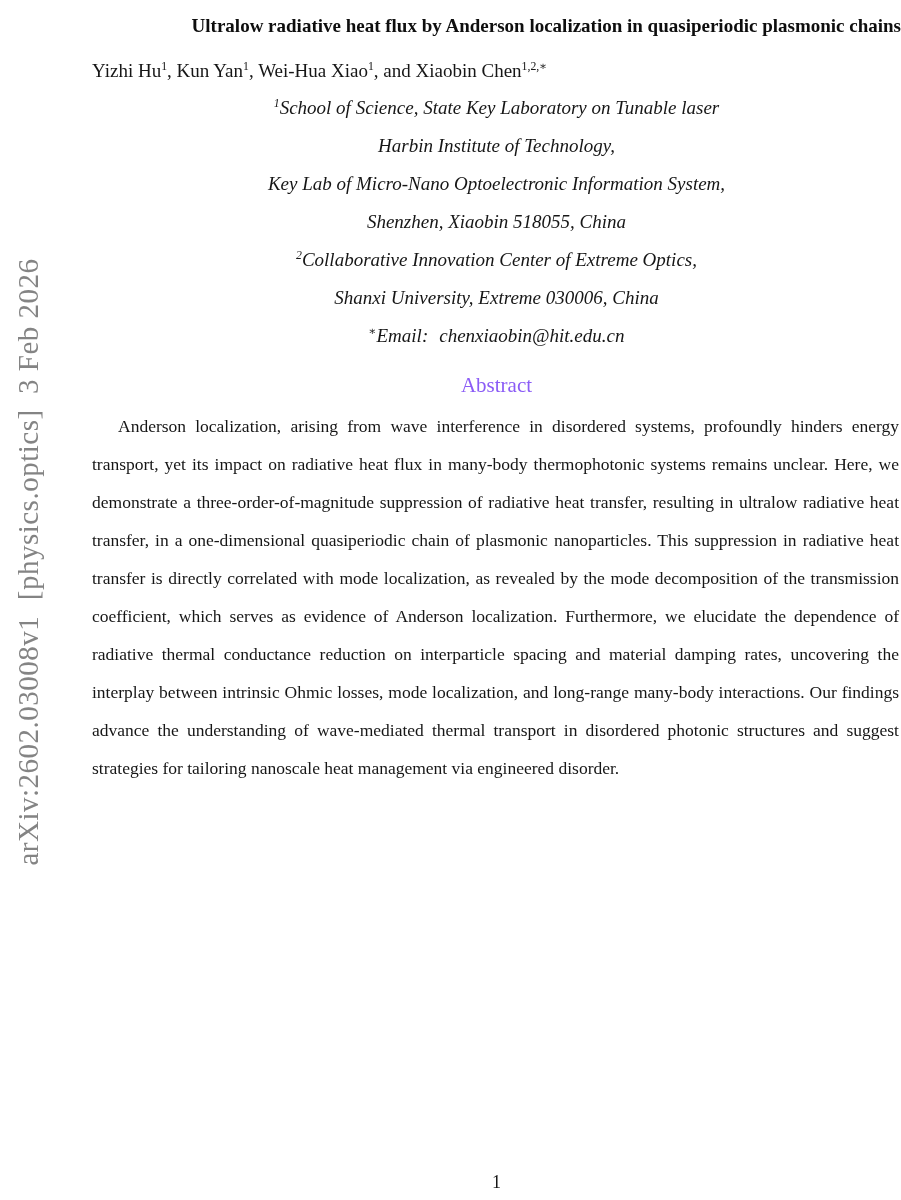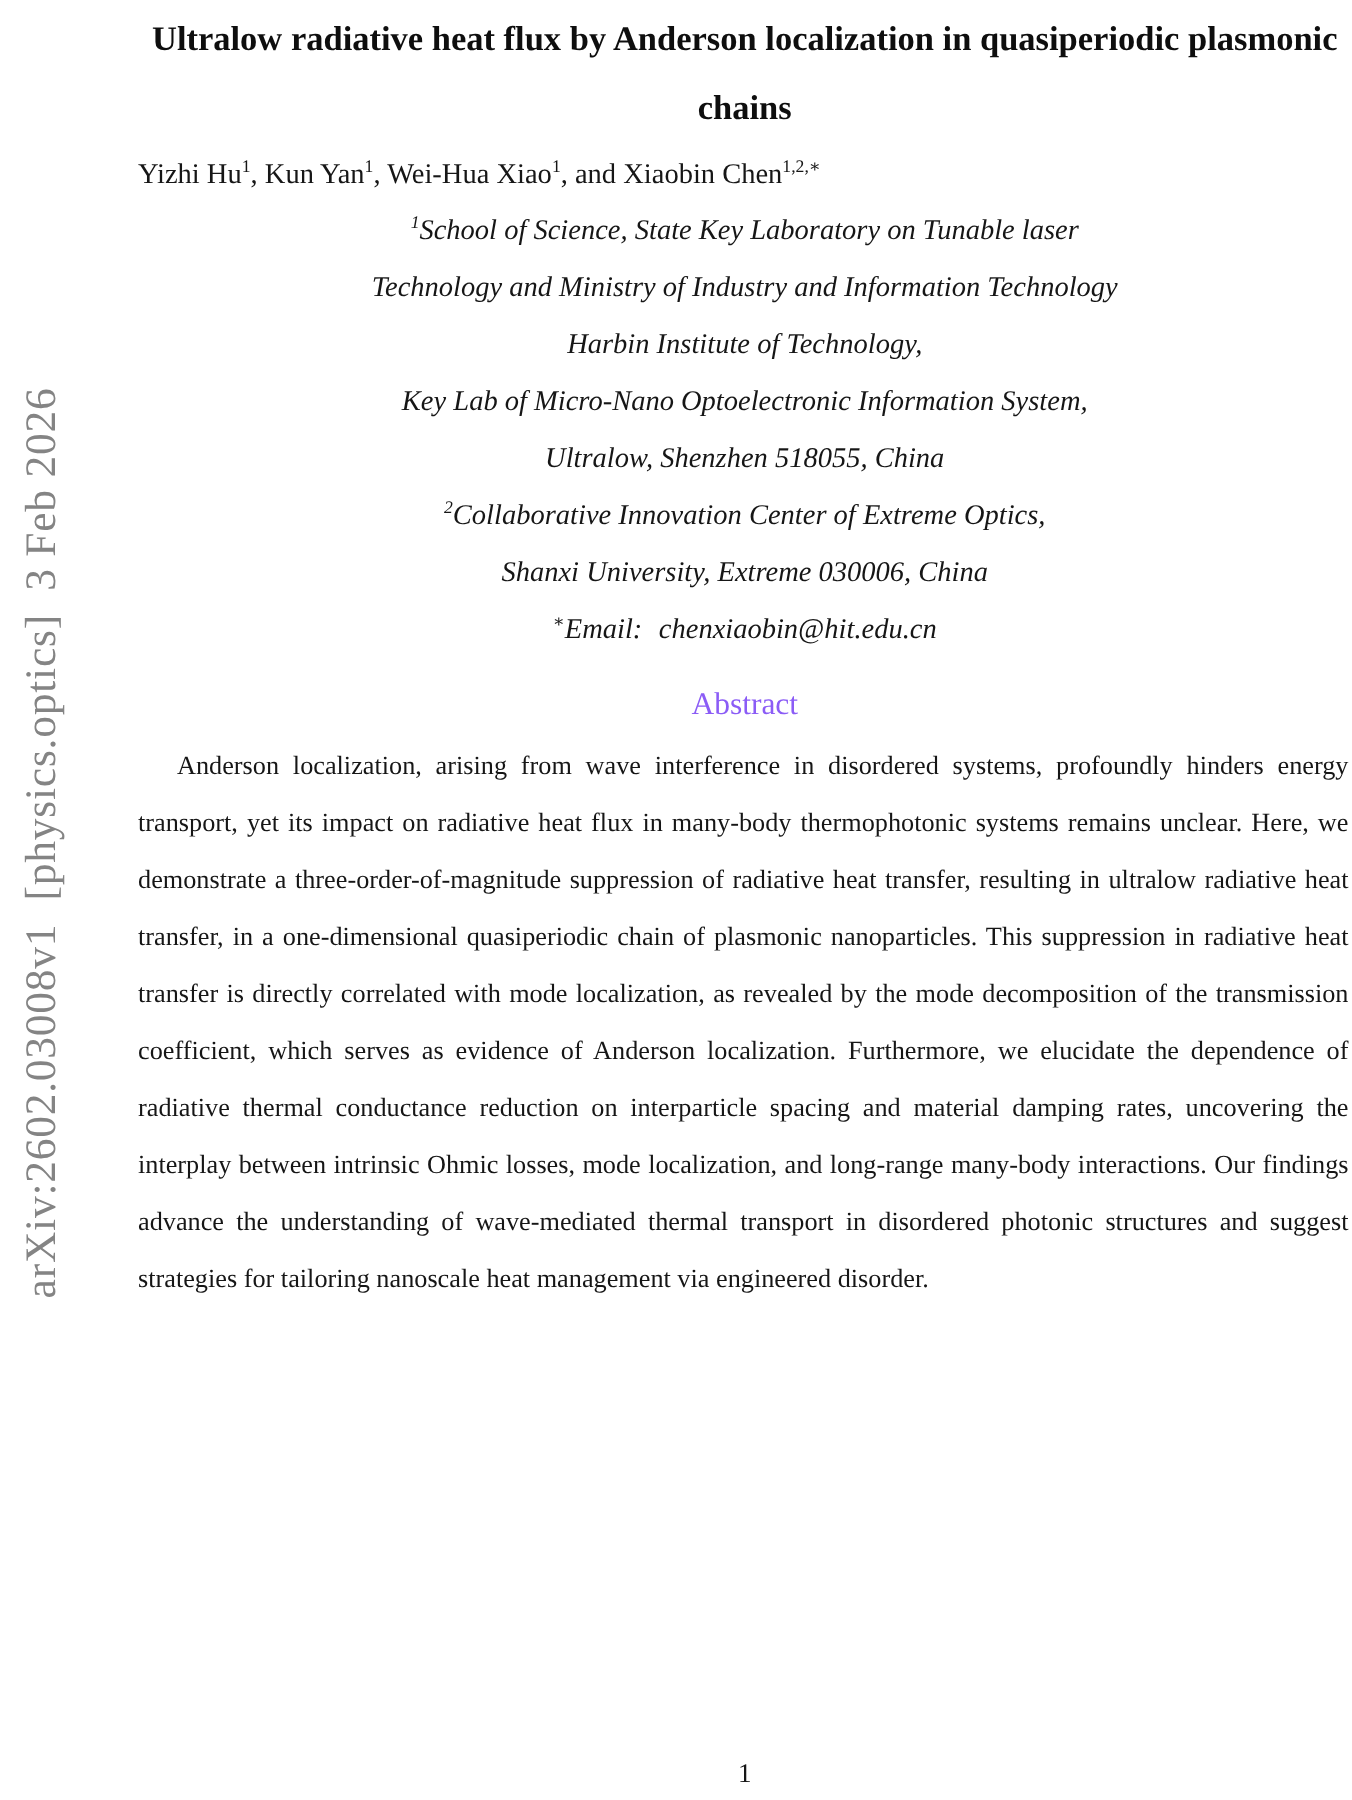--- a/index.html
+++ b/index.html
@@ -28,24 +28,24 @@
   }
   .content {
     position: absolute;
     left: 92px;
     top: 0;
     width: 809px;
   }
   .title {
     margin: 0;
     padding-top: 3px;
-    font-size: 23px;
+    font-size: 19px;
     line-height: 46px;
     font-weight: bold;
-    text-align: center;
+    text-align: right;
     color: #0e0e0e;
   }
   .authors {
     margin-top: 9px;
     font-size: 19px;
     line-height: 26px;
     text-align: left;
   }
   .authors sup, .aff-line sup, .email-line sup {
     font-size: 62%;
@@ -95,24 +95,23 @@
   <div class="watermark">arXiv:2602.03008v1  [physics.optics]  3 Feb 2026</div>
 
   <div class="content">
 
     <h1 class="title">Ultralow radiative heat flux by Anderson localization in quasiperiodic plasmonic chains</h1>
 
     <div class="authors"><span>Yizhi Hu<sup>1</sup></span>, <span>Kun Yan<sup>1</sup></span>, <span>Wei-Hua Xiao<sup>1</sup></span>, and <span>Xiaobin Chen<sup>1,2,∗</sup></span></div>
 
     <div class="affiliations">
         <div class="aff-line"><sup>1</sup>School of Science, State Key Laboratory on Tunable laser</div>
-        <div class="aff-line">Technology and Ministry of Industry and Information Technology</div>
         <div class="aff-line">Harbin Institute of Technology,</div>
         <div class="aff-line">Key Lab of Micro-Nano Optoelectronic Information System,</div>
-        <div class="aff-line">Ultralow, Shenzhen 518055, China</div>
+        <div class="aff-line">Shenzhen, Xiaobin 518055, China</div>
         <div class="aff-line"><sup>2</sup>Collaborative Innovation Center of Extreme Optics,</div>
         <div class="aff-line">Shanxi University, Extreme 030006, China</div>
       </div>
 
     <div class="email-line">
       <sup>∗</sup><span class="email-label">Email:</span><span>chenxiaobin@hit.edu.cn</span>
     </div>
 
     <div class="abstract-heading">Abstract</div>
 

